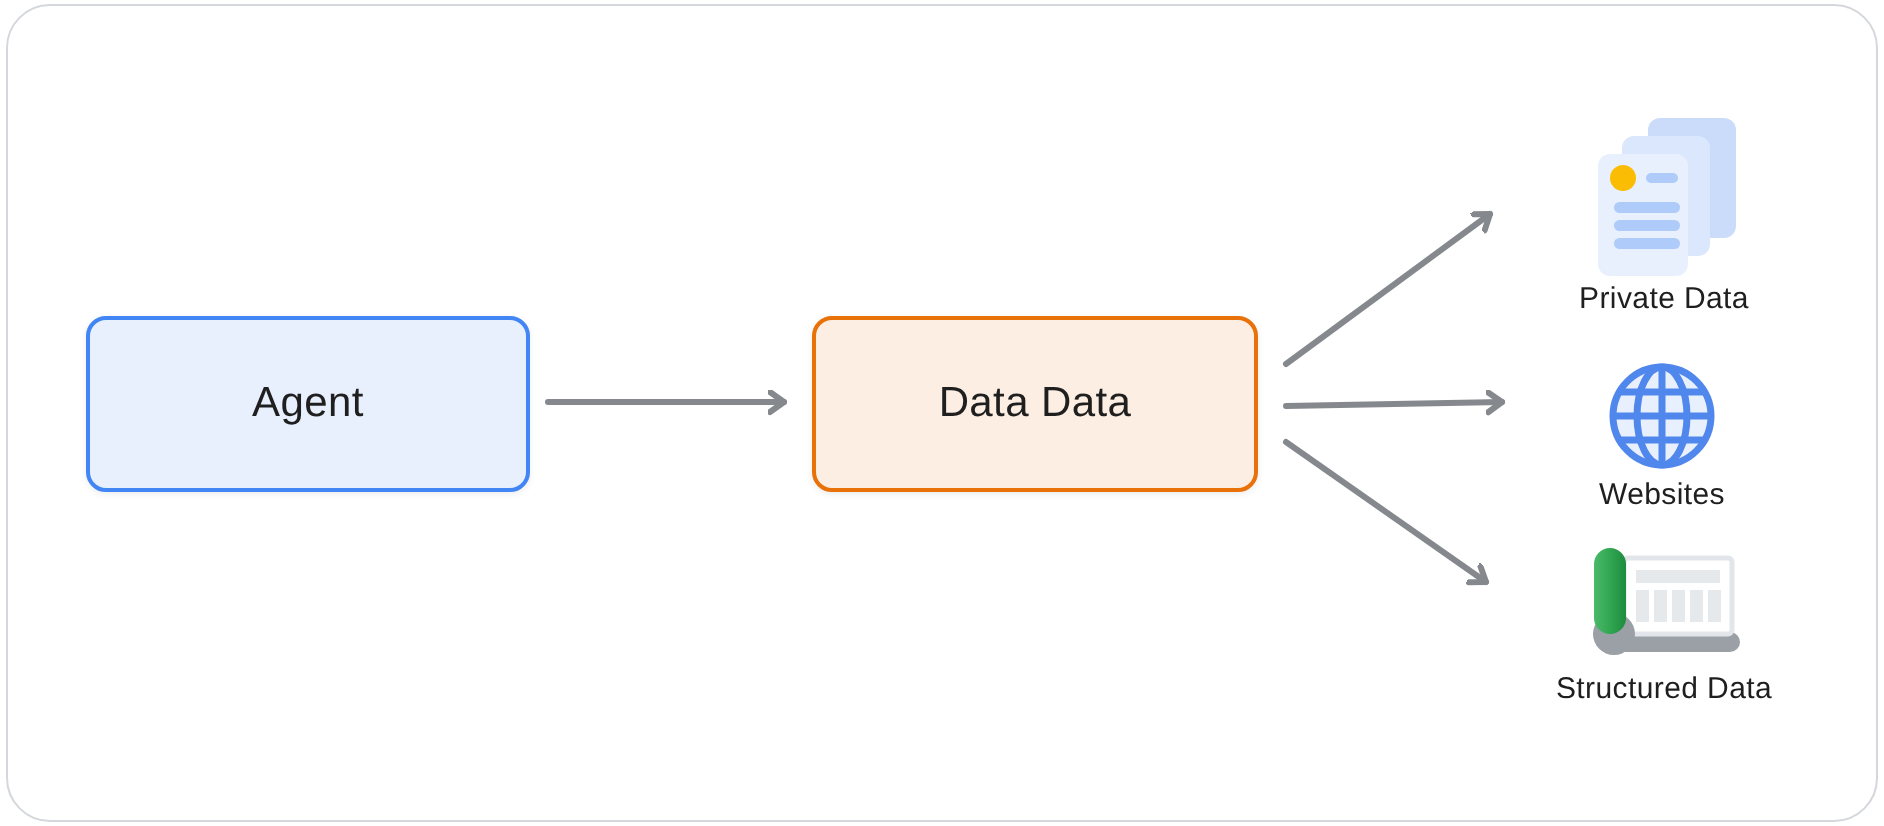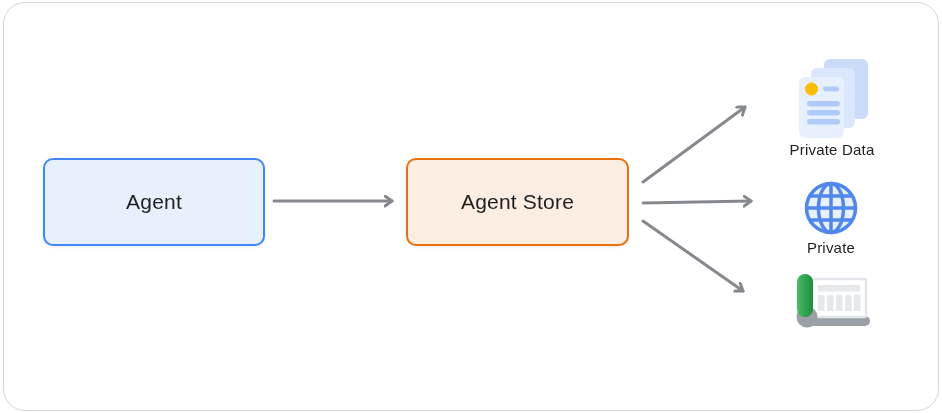--- a/index.html
+++ b/index.html
@@ -67,21 +67,21 @@
 
 <div class="canvas">
 
   <div class="frame"></div>
 
   <div class="node node-agent">
     <span>Agent</span>
   </div>
 
   <div class="node node-datastore">
-    <span>Agent Store</span>
+    <span>Data Data</span>
   </div>
 
   <svg class="arrows" width="942" height="413" viewBox="0 0 942 413">
     <defs>
       <marker id="ah" markerWidth="16" markerHeight="16" refX="8" refY="6" orient="auto" markerUnits="userSpaceOnUse">
         <path d="M1,1 L8,6 L1,11" fill="none" style="stroke:var(--arrow,#85898E)" stroke-width="3" stroke-linecap="round" stroke-linejoin="round"></path>
       </marker>
     </defs>
     <g style="stroke:var(--arrow,#85898E)" stroke-width="3" stroke-linecap="round" fill="none">
       <line x1="274" y1="201" x2="392" y2="201" marker-end="url(#ah)"></line>
@@ -127,15 +127,16 @@
     <rect x="24" y="24" width="6.5" height="16" style="fill:var(--sheet-cell,#E6E9EC)"></rect>
     <rect x="33" y="24" width="6.5" height="16" style="fill:var(--sheet-cell,#E6E9EC)"></rect>
     <rect x="42" y="24" width="6.5" height="16" style="fill:var(--sheet-cell,#E6E9EC)"></rect>
     <rect x="51" y="24" width="6.5" height="16" style="fill:var(--sheet-cell,#E6E9EC)"></rect>
     <rect x="60" y="24" width="6.5" height="16" style="fill:var(--sheet-cell,#E6E9EC)"></rect>
     <circle cx="13" cy="46" r="10.5" style="fill:var(--curl-gray,#9AA0A6)"></circle>
     <rect x="3" y="3" width="16" height="43" rx="8" fill="url(#rollGrad)"></rect>
   </svg>
 
   <div class="target-label label-private-docs">Private Data</div>
-  <div class="target-label label-websites">Private</div>
+  <div class="target-label label-websites">Websites</div>
+  <div class="target-label label-structured">Structured Data</div>
 
 </div>
 
 </body></html>

